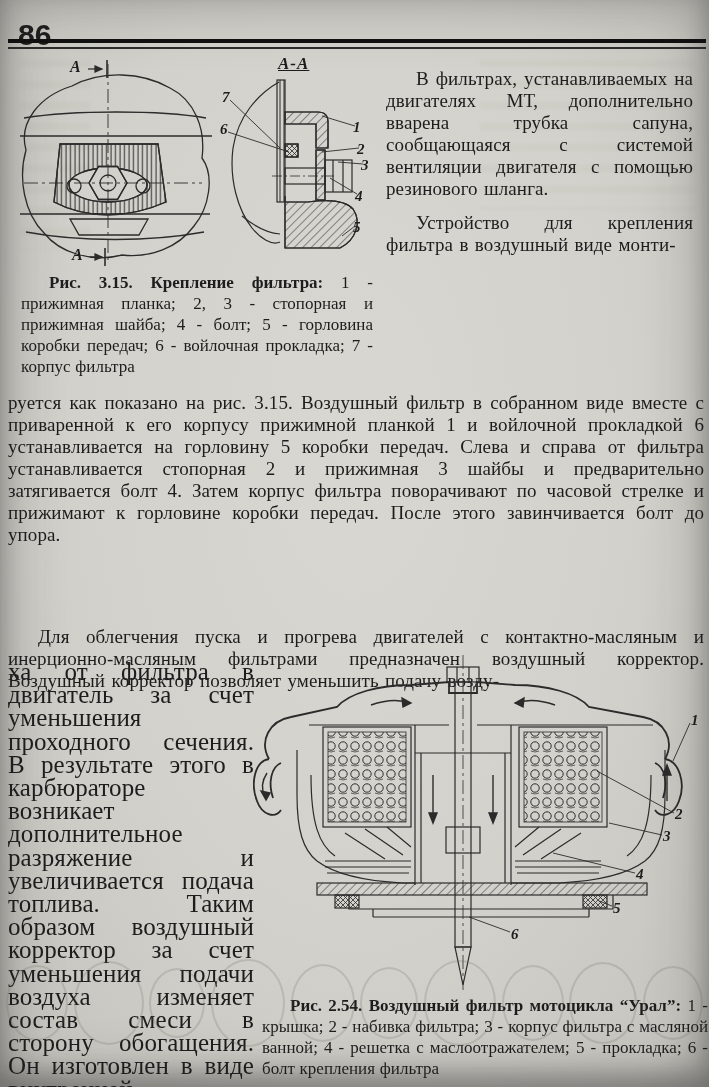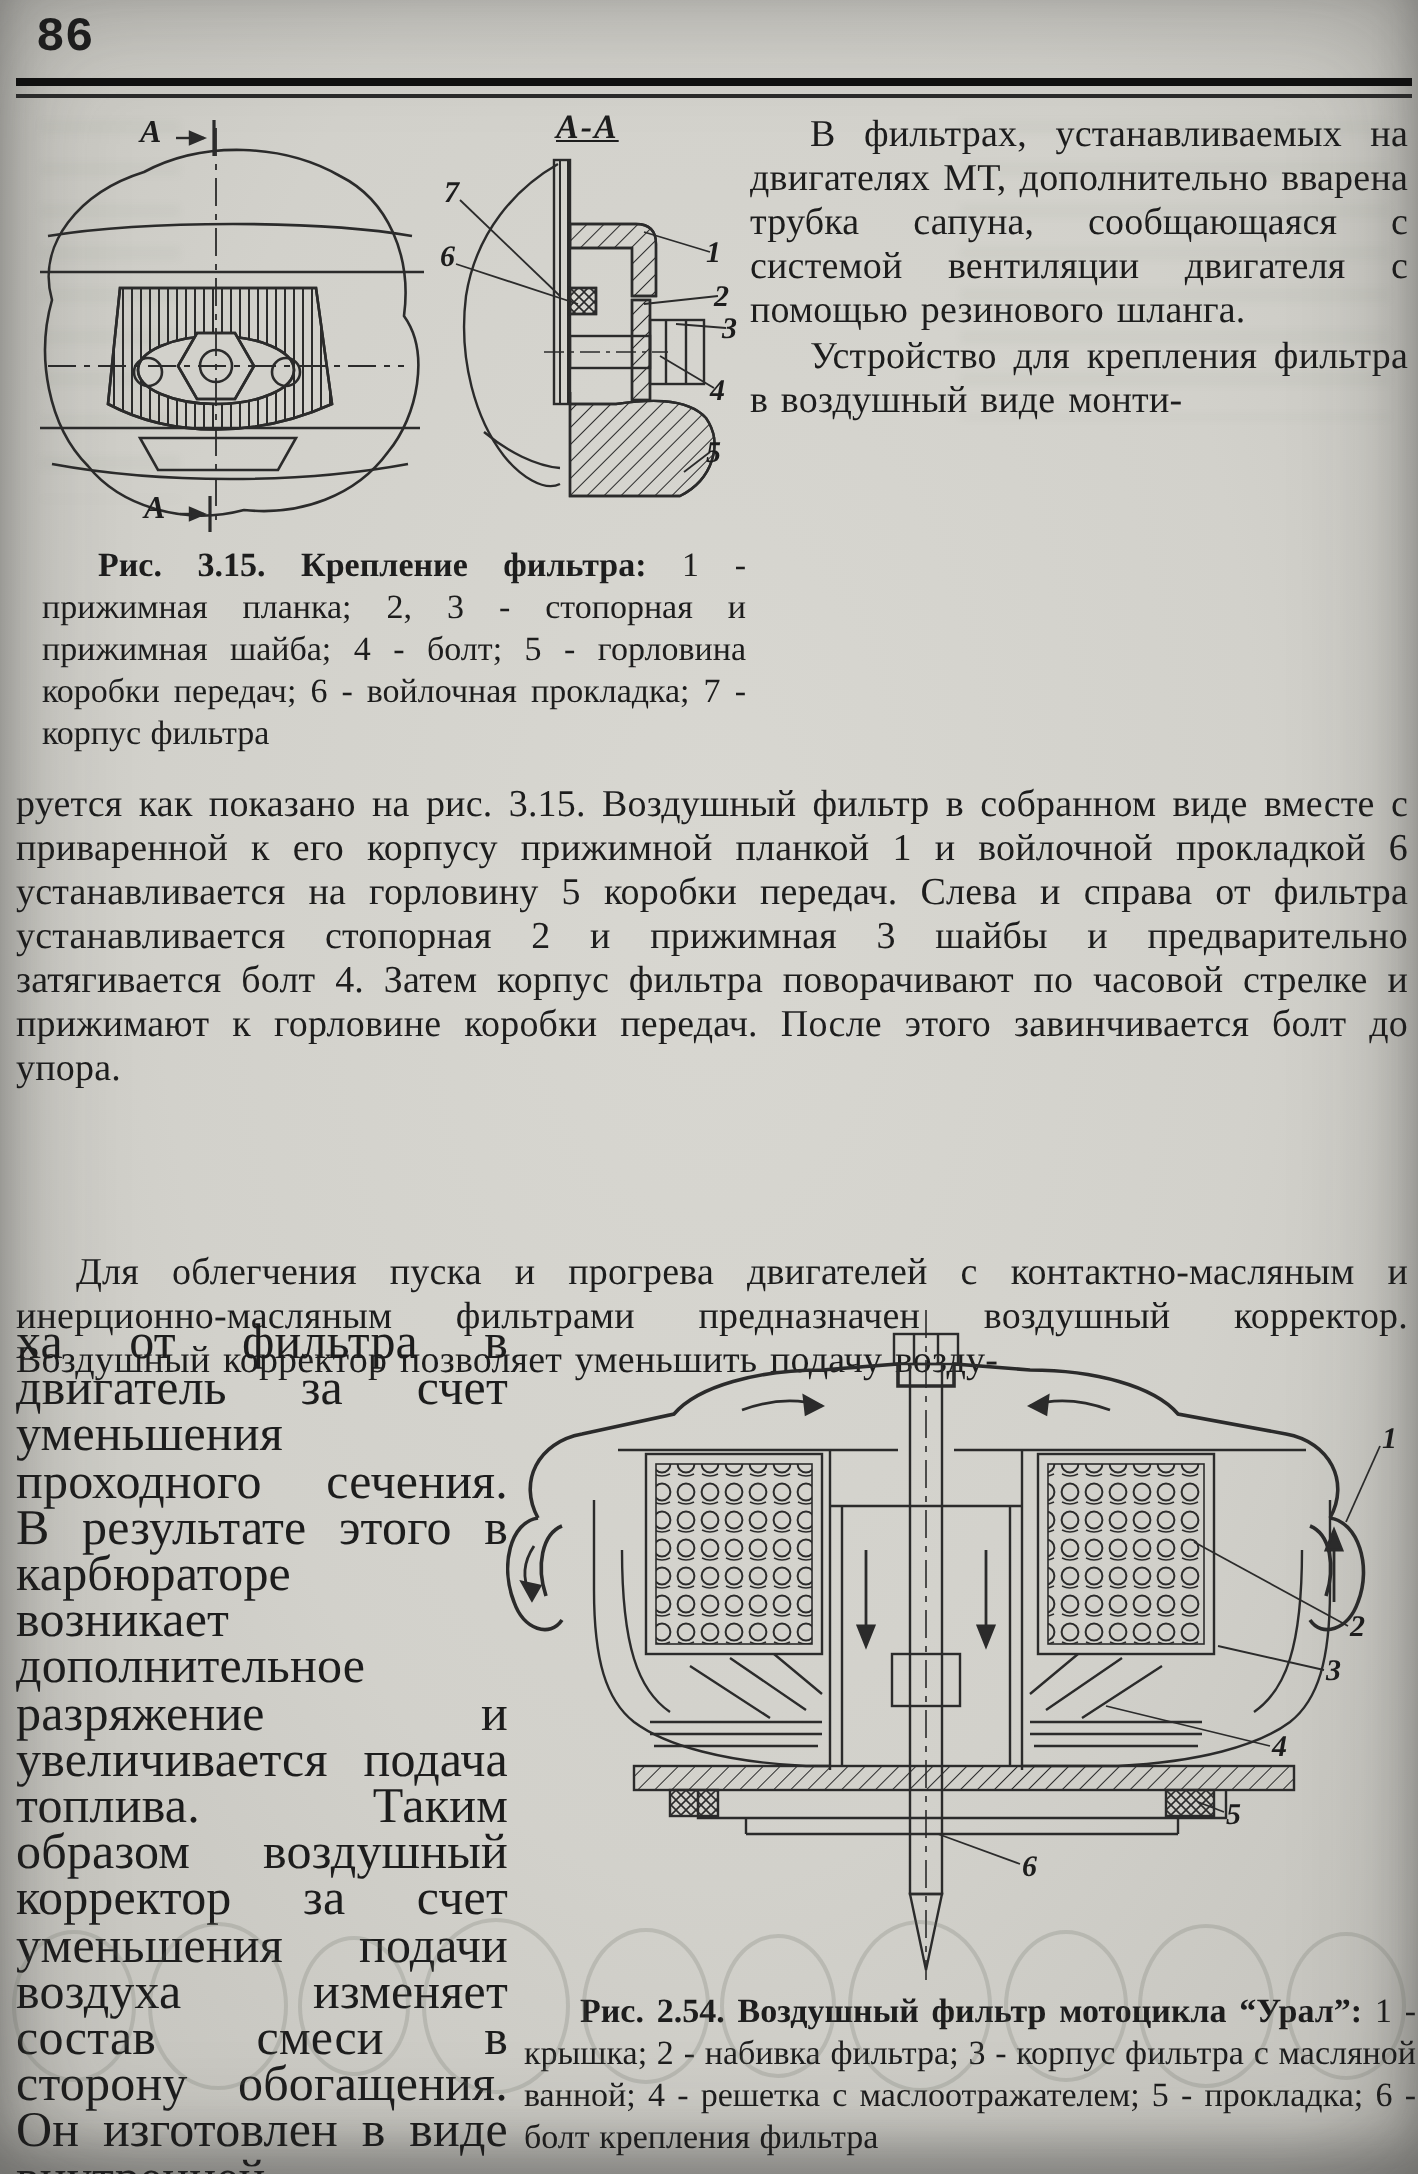--- a/index.html
+++ b/index.html
@@ -4,33 +4,33 @@
 <style>
   html,body{margin:0;padding:0;background:#888;}
   .page{
     position:relative;width:709px;height:1087px;overflow:hidden;
     background:
       radial-gradient(ellipse at 50% 40%, #d8d7d1 0%, #d2d1cb 55%, #c6c5bf 90%, #b8b7b1 100%);
     font-family:"Liberation Serif", serif;
     color:#1d1d1d;
     box-shadow:inset 0 0 60px rgba(40,40,40,.35), inset 0 -14px 22px rgba(30,30,30,.28);
   }
-  .hdr-num{position:absolute;left:18px;top:6px;font-family:Liberation Mono, monospace;
-    font-weight:bold;font-size:24px;}
+  .hdr-num{position:absolute;left:18px;top:18px;font-family:Liberation Sans, sans-serif;
+    font-weight:bold;font-size:30px;}
   .hdr-chap{position:absolute;right:14px;top:5px;font-family:"Liberation Sans",sans-serif;
     font-weight:bold;font-style:italic;font-size:26px;}
   .rule1{position:absolute;left:8px;right:3px;top:39px;height:4px;background:#101010;}
   .rule2{position:absolute;left:8px;right:3px;top:47px;height:2px;background:#2a2a2a;}
   .para{
     position:absolute;text-align:justify;font-size:19px;line-height:22px;
     word-spacing:1.5px;letter-spacing:.1px;
   }
   .ind{text-indent:30px;}
   .col-right{left:374px;top:56px;width:331px;}
-  .col-right p{margin:1px;text-indent:30px;}
+  .col-right p{margin:12px;text-indent:30px;}
   .cap{position:absolute;text-align:justify;font-size:17px;line-height:21px;word-spacing:.5px;}
   .cap .cap-t{font-weight:bold;}
   .cap{text-indent:28px;}
   .narrow{left:8px;top:660px;width:246px;line-height:23.2px;word-spacing:2.5px;font-size:25px;}
   .figwrap{position:absolute;}
   .callout{position:absolute;font-style:italic;font-size:15px;font-weight:bold;
     font-family:"Liberation Serif",serif;line-height:1;}
   .seclabel{position:absolute;font-style:italic;font-weight:bold;font-size:17px;
     text-decoration:underline;letter-spacing:1px;}
   .secmark{position:absolute;font-style:italic;font-weight:bold;font-size:16px;}

